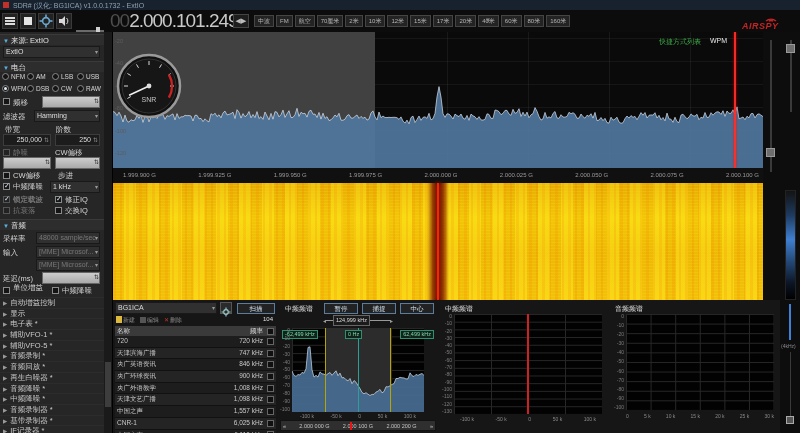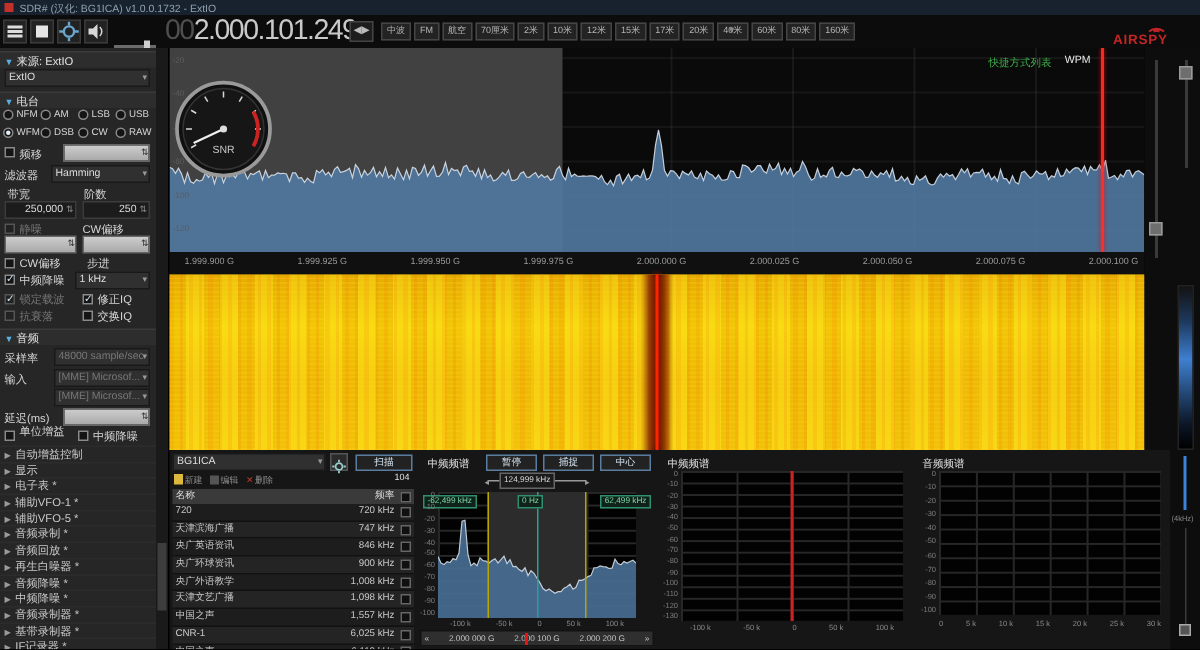--- a/index.html
+++ b/index.html
@@ -16,21 +16,21 @@
   .menu-bars{position:absolute;left:2px;top:3px;width:10px;}
   .menu-bars div{height:2px;background:#ddd;margin-bottom:1px;}
   .stop-sq{position:absolute;left:3px;top:3px;width:8px;height:8px;background:#e6e6e6;}
   #freq{position:absolute;left:110px;top:0px;height:22px;font-size:19px;letter-spacing:-1px;color:#c9c9c9;line-height:22px;white-space:nowrap;}
   #freq .dim{color:#4e4e4e;}
   #arrowsbtn{position:absolute;left:233px;top:4px;width:16px;height:14px;background:#1d1d1d;border:1px solid #444;color:#bbb;font-size:7px;line-height:12px;text-align:center;box-sizing:border-box;}
   #bands{position:absolute;left:254px;top:5px;display:flex;gap:2px;}
   .bandbtn{height:12px;background:#232323;border:1px solid #454545;color:#b5b5b5;font-size:6px;line-height:10px;padding:0 3px;box-sizing:border-box;white-space:nowrap;}
   #tb-caret{position:absolute;left:486px;top:6px;color:#888;font-size:7px;}
   #logo{position:absolute;right:3px;top:1px;width:55px;height:20px;}
-  #logo .lg-text{position:absolute;left:0;bottom:0;font-size:9px;font-weight:bold;color:#c22525;letter-spacing:0.5px;}
+  #logo .lg-text{position:absolute;left:0;bottom:0;font-size:9px;font-weight:bold;font-style:italic;color:#c22525;letter-spacing:0.5px;}
   
   #sidebar{position:absolute;left:0;top:32px;width:104px;height:401px;background:#262626;overflow:hidden;font-size:7.5px;}
   .sechead{position:absolute;left:0;width:104px;height:11px;background:#2d2d2d;border-top:1px solid #3a3a3a;color:#e2e2e2;line-height:11px;padding-left:3px;box-sizing:border-box;white-space:nowrap;}
   .sechead .tri{color:#58b0e2;font-size:6px;margin-right:2px;}
   .collrow{height:9.7px;color:#c9c9c9;line-height:9.7px;padding-left:3px;white-space:nowrap;overflow:hidden;border-top:1px solid #2c2c2c;}
   .collrow .tri{color:#9a9a9a;font-size:5.5px;margin-right:3px;}
   .dd{position:absolute;height:12px;background:#303030;border:1px solid #191919;color:#ddd;font-size:7px;line-height:10px;padding:0 2px;box-sizing:border-box;white-space:nowrap;overflow:hidden;}
   .dd::after{content:"▾";position:absolute;right:1px;top:0px;color:#999;font-size:6px;}
   .dd.dim{color:#777;}
   .sin{position:absolute;height:12px;background:linear-gradient(#cdcdcd,#a9a9a9);border:1px solid #666;box-sizing:border-box;}
@@ -251,21 +251,21 @@
 
     <div class="cb" style="left:3px;top:140px;"></div>
     <div class="slabel" style="left:13px;top:139px;">CW偏移</div>
     <div class="slabel" style="left:58px;top:139px;">步进</div>
 
     <div class="cb checked" style="left:3px;top:151px;"></div>
     <div class="slabel" style="left:13px;top:150px;">中频降噪</div>
     <div class="dd" style="left:50px;top:149px;width:50px;"><span>1 kHz</span></div>
 
     <div class="cb dim checked" style="left:3px;top:164px;"></div>
-    <div class="slabel dim" style="left:13px;top:163px;">锁定载波</div>
+    <div class="slabel dim" style="left:13px;top:163px;font-weight:bold;">锁定载波</div>
     <div class="cb checked" style="left:55px;top:164px;"></div>
     <div class="slabel" style="left:65px;top:163px;">修正IQ</div>
 
     <div class="cb dim" style="left:3px;top:175px;"></div>
     <div class="slabel dim" style="left:13px;top:174px;">抗衰落</div>
     <div class="cb" style="left:55px;top:175px;"></div>
     <div class="slabel" style="left:65px;top:174px;">交换IQ</div>
 
     <div class="sechead" style="top:187px;"><span class="tri">▼</span><span>音频</span></div>
     <div class="slabel" style="left:3px;top:202px;">采样率</div>

